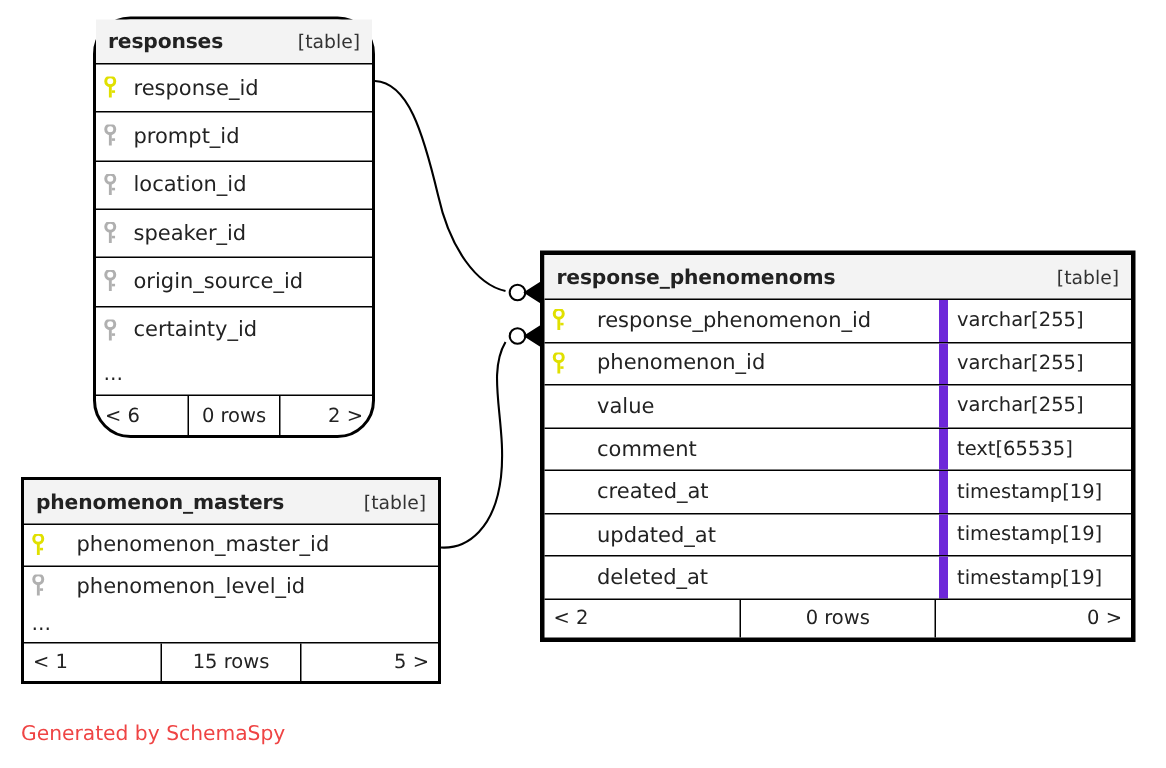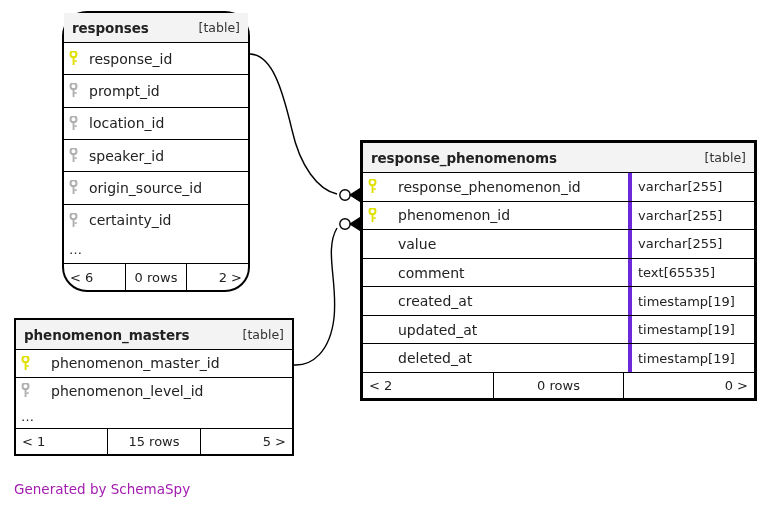--- a/index.html
+++ b/index.html
@@ -74,21 +74,21 @@
     font-size: 14px;
     white-space: nowrap;
     overflow: hidden;
   }
   .col-type {
     flex: 0 0 auto;
     display: flex;
     align-items: center;
     padding-left: 6px;
     font-size: 13px;
-    border-left: 4px solid #6d28d9;
+    border-left: 6px solid #6d28d9;
     white-space: nowrap;
   }
 
   
   .keyslot {
     flex: 0 0 18px;
     display: flex;
     align-items: center;
     justify-content: center;
   }
@@ -131,21 +131,21 @@
     width: 777px; height: 512px;
     pointer-events: none;
   }
 
   
   .caption {
     position: absolute;
     left: 14px;
     top: 481px;
     font-size: 13.5px;
-    color: #a21caf;
+    color: #ef4444;
     white-space: nowrap;
   }
 </style>
 </head>
 <body>
 
 <div class="er-table" id="tbl-responses" style="left:62px; top:11px; width:188px; height:281px;border-radius:25px;">
 
   <div class="tbl-header" style="height:30px;">
     <span class="tbl-name">responses</span>
@@ -269,21 +269,21 @@
 
   <div class="ellipsis-row" style="height:25px;">…</div>
 
   <div class="tbl-footer" style="height:25px;">
     <span class="foot-cell foot-prev">&lt; 1</span>
     <span class="foot-cell foot-mid">15 rows</span>
     <span class="foot-cell foot-next">5 &gt;</span>
   </div>
 </div>
 
-<div class="er-table thick" id="tbl-response-phenomenoms" style="left:360px; top:140px; width:397px; height:261px;">
+<div class="er-table thick" id="tbl-response-phenomenoms" style="left:360px; top:167px; width:397px; height:261px;">
 
   <div class="tbl-header" style="height:30px;">
     <span class="tbl-name">response_phenomenoms</span>
     <span class="tbl-tag">[table]</span>
   </div>
 
   <div class="tbl-rows">
 
     <div class="col-row">
       <span class="keyslot">

